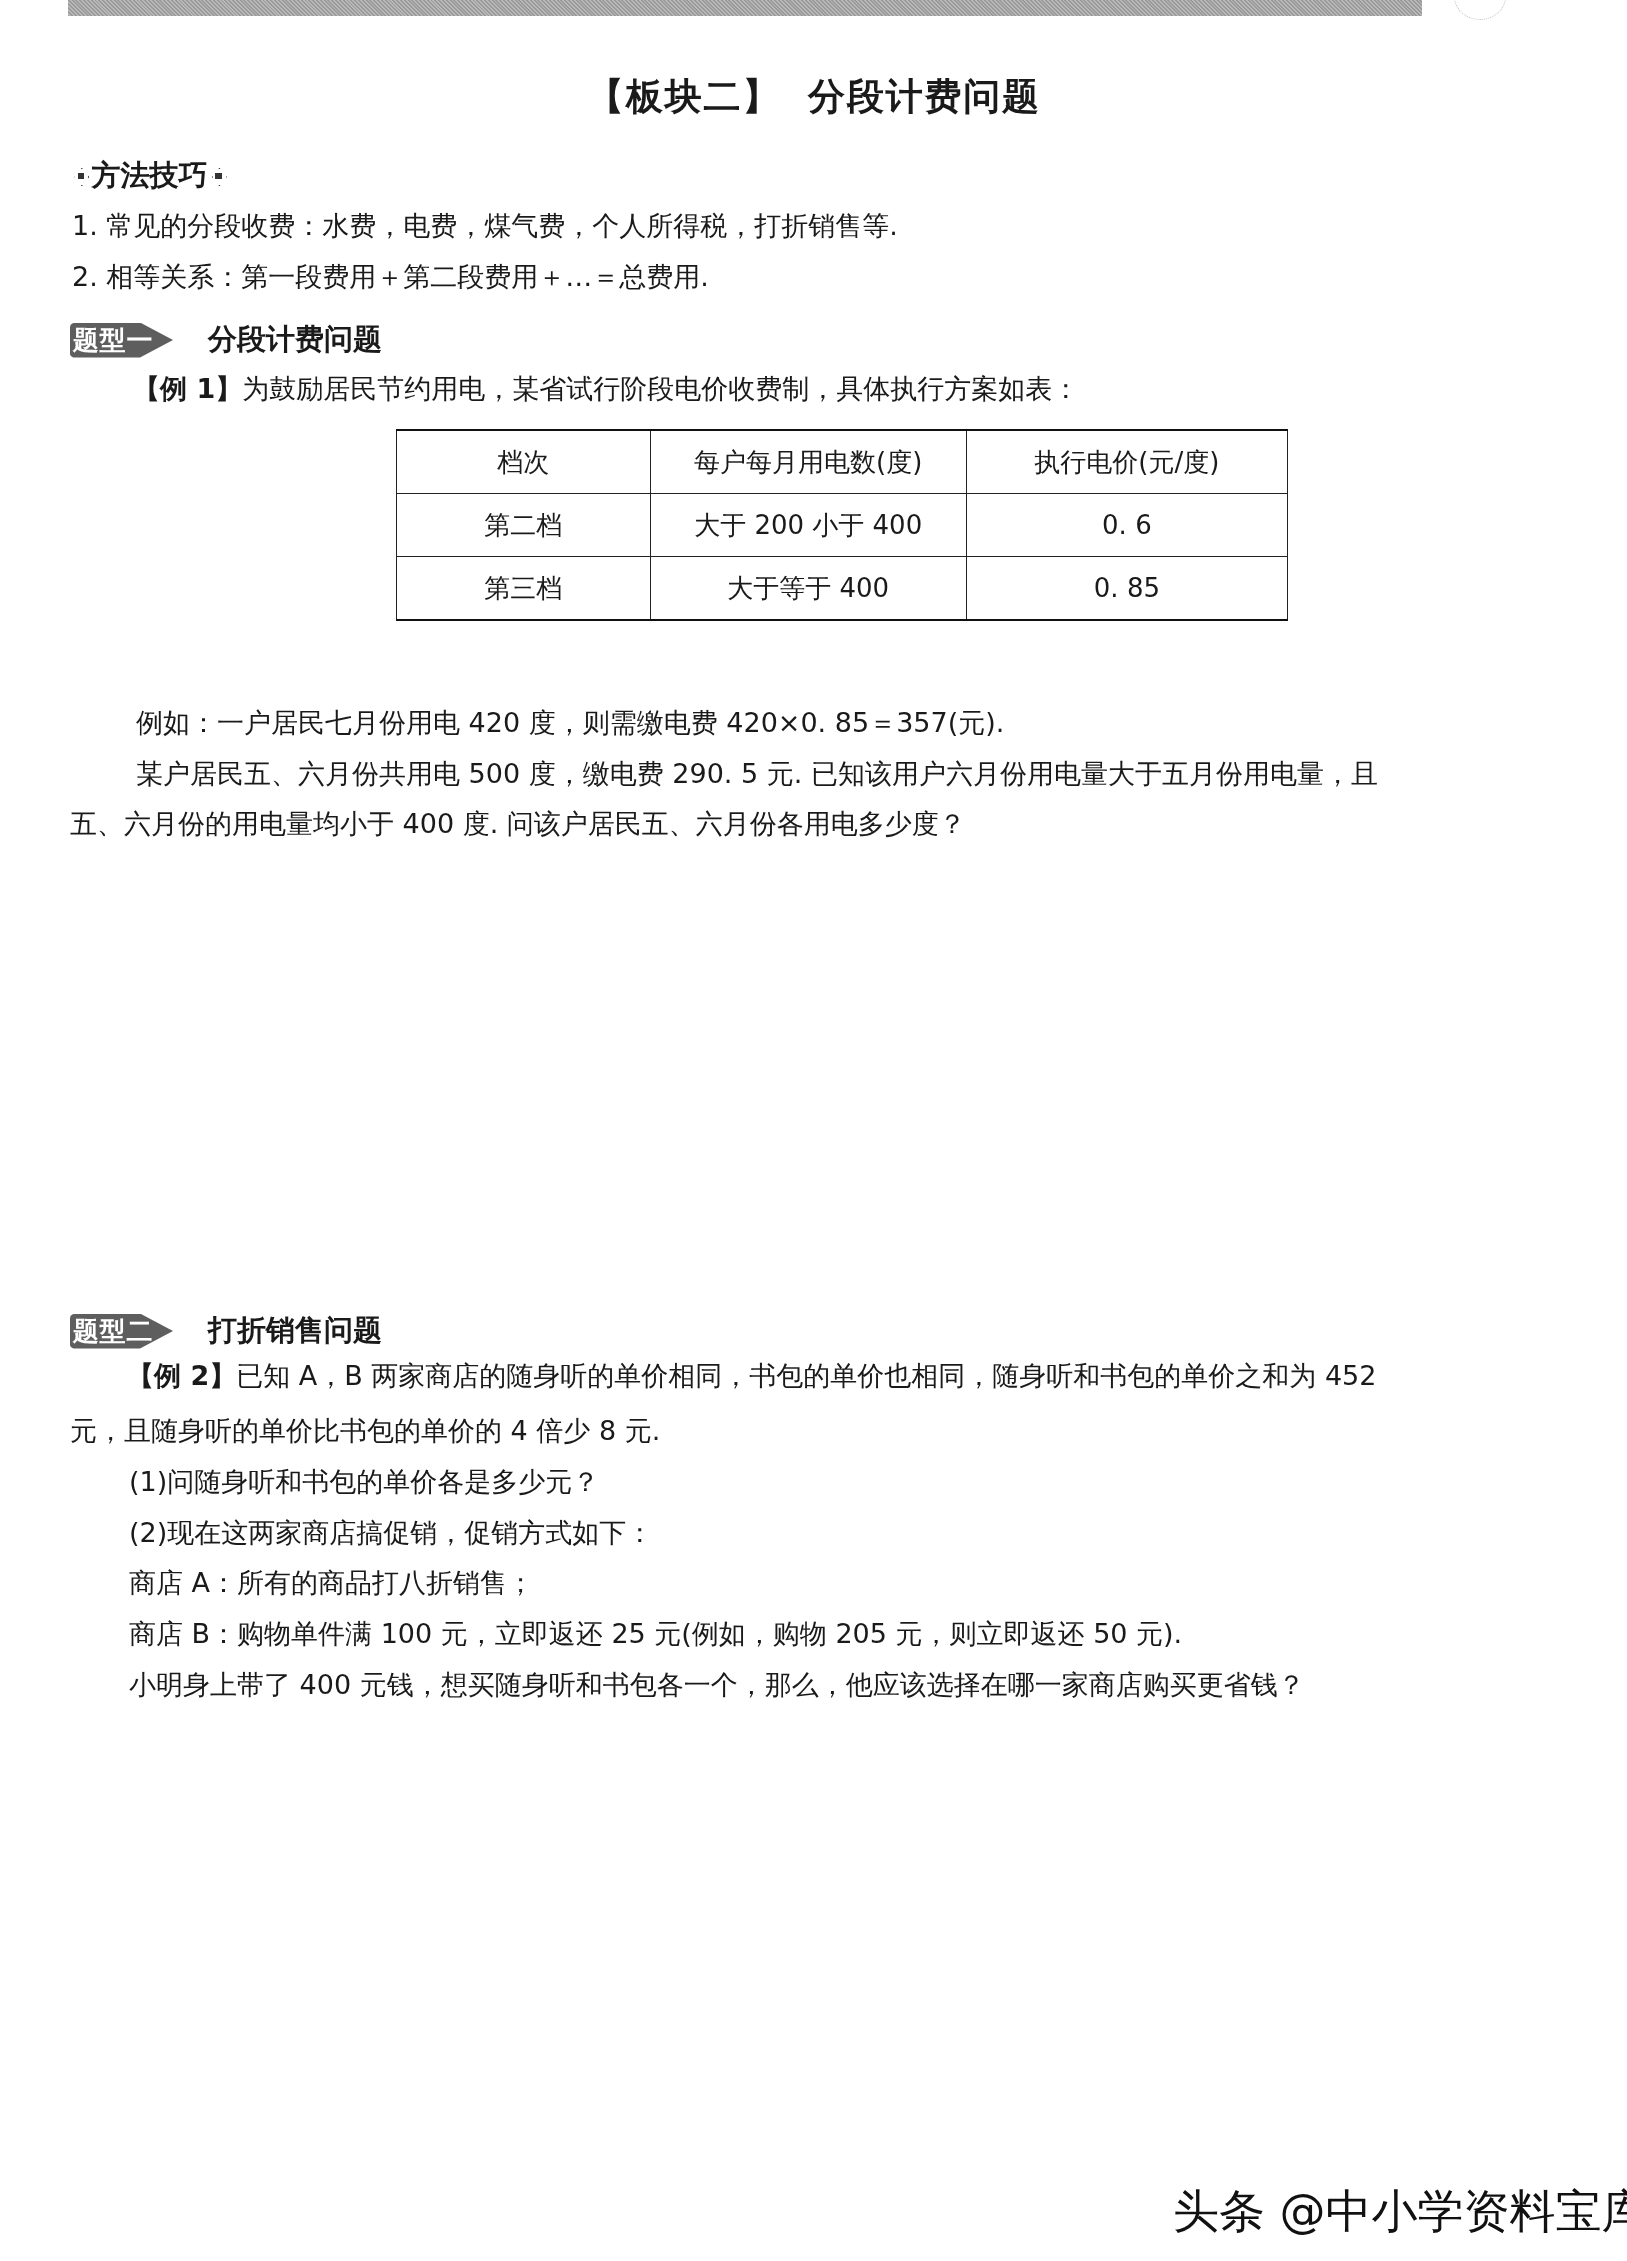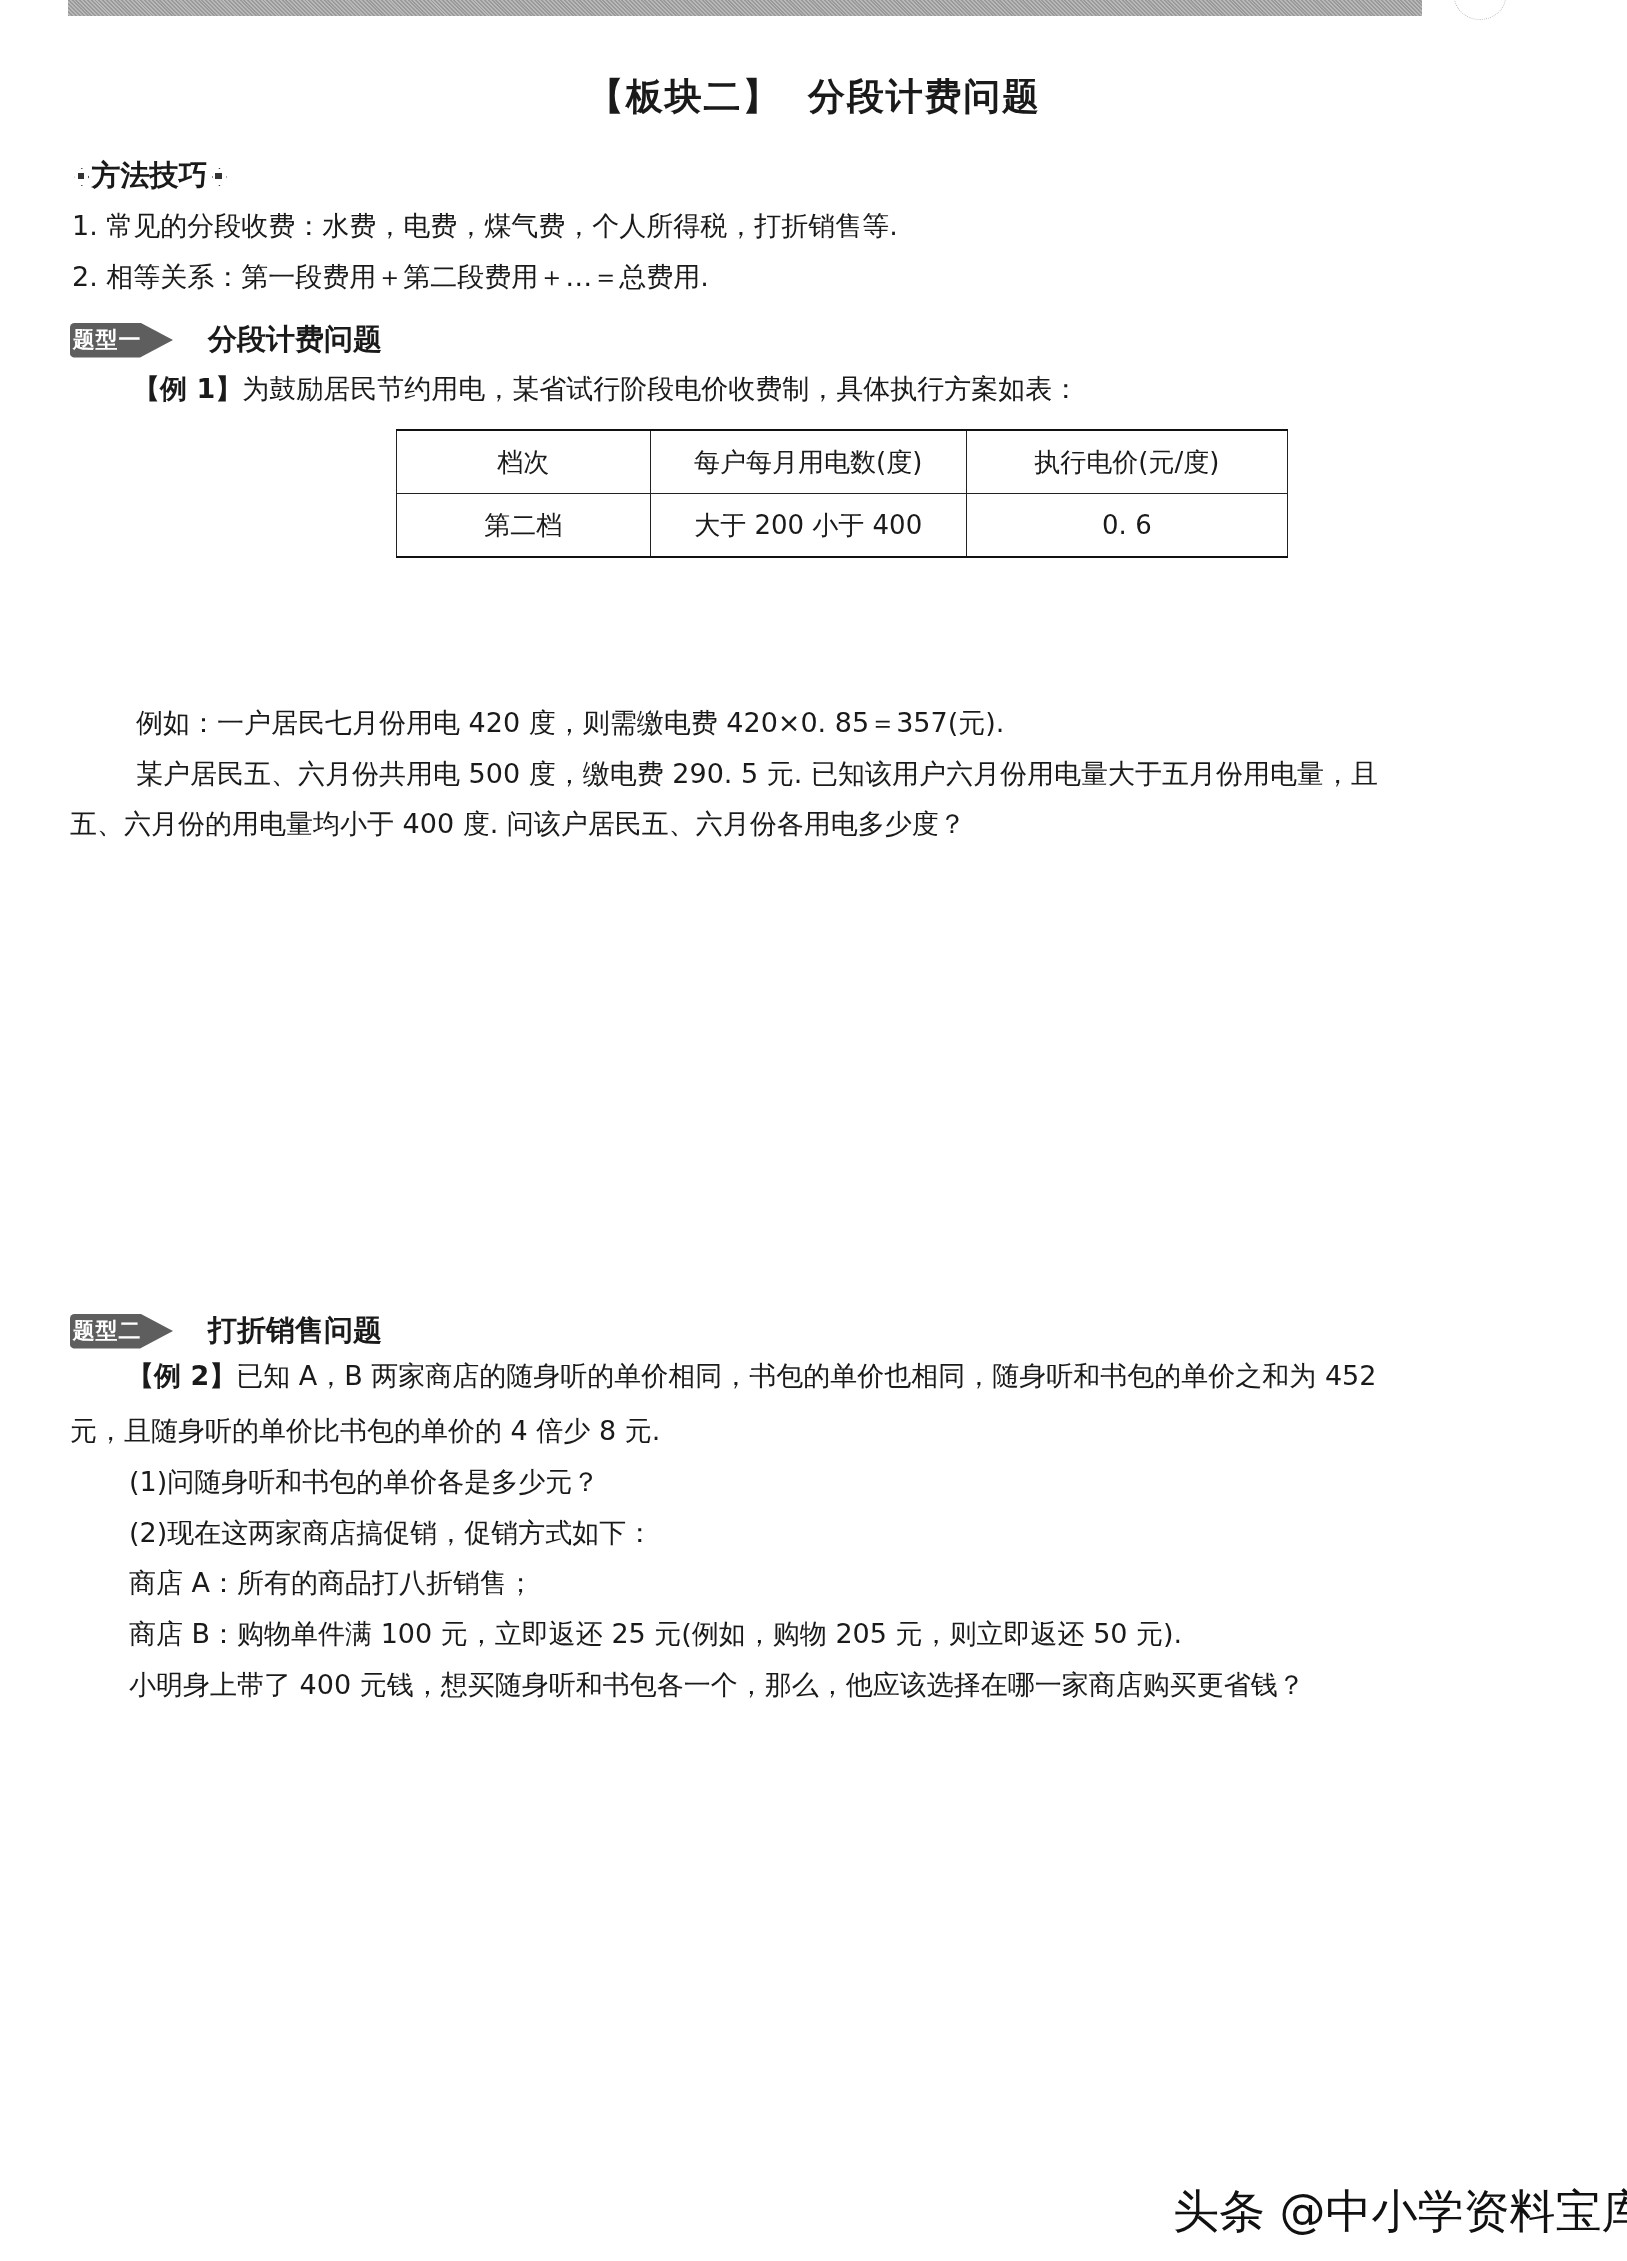--- a/index.html
+++ b/index.html
@@ -34,21 +34,21 @@
     background: #fff;
   }
   .diamond::after {
     content: ""; position: absolute; left: 5.9px; top: 9px; width: 6.3px; height: 6.3px; background: #333;
   }
   .line { position: absolute; font-size: 27px; white-space: nowrap; }
   .tag {
     position: absolute; display: flex; align-items: center;
   }
   .tag .badge {
-    height: 35px; width: 103px; background: #5e5e5e; color: #fff; font-size: 22px; font-weight: bold;
+    height: 35px; width: 103px; background: #5e5e5e; color: #fff; font-size: 26px; font-weight: bold;
     display: flex; align-items: center; padding-left: 2.7px; box-sizing: border-box;
     clip-path: polygon(0 6%, 3% 0, 68% 0, 100% 50%, 68% 100%, 3% 100%, 0 94%);
     border-radius: 4.5px 0 0 4.5px; letter-spacing: 0.9px;
   }
   .tag .tag-title { font-size: 29px; font-weight: bold; margin-left: 35px; }
   .ex-label { font-weight: bold; }
   table.price {
     position: absolute; left: 354px; top: 429px; width: 892px; border-collapse: collapse;
     font-size: 26px;
     margin-left: 42px;
@@ -96,20 +96,25 @@
       <tr>
     <th class="col1">档次</th>
     <th class="col2">每户每月用电数(度)</th>
     <th class="col3">执行电价(元/度)</th>
   </tr>
   <tr>
     <td>第二档</td>
     <td>大于 200 小于 400</td>
     <td>0. 6</td>
   </tr>
+  <tr>
+    <td>第三档</td>
+    <td>大于等于 400</td>
+    <td>0. 85</td>
+  </tr>
 </tbody>
   </table>
 
 <div class="line" style="left:136px; top:705px;">例如：一户居民七月份用电 420 度，则需缴电费 420×0. 85＝357(元).</div>
 <div class="line" style="left:136px; top:756px;">某户居民五、六月份共用电 500 度，缴电费 290. 5 元. 已知该用户六月份用电量大于五月份用电量，且</div>
 <div class="line" style="left:70px; top:806px;">五、六月份的用电量均小于 400 度. 问该户居民五、六月份各用电多少度？</div>
 
 <div class="tag" style="left:70px; top:1311px;">
   <div class="badge">题型二</div>
   <div class="tag-title">打折销售问题</div>

